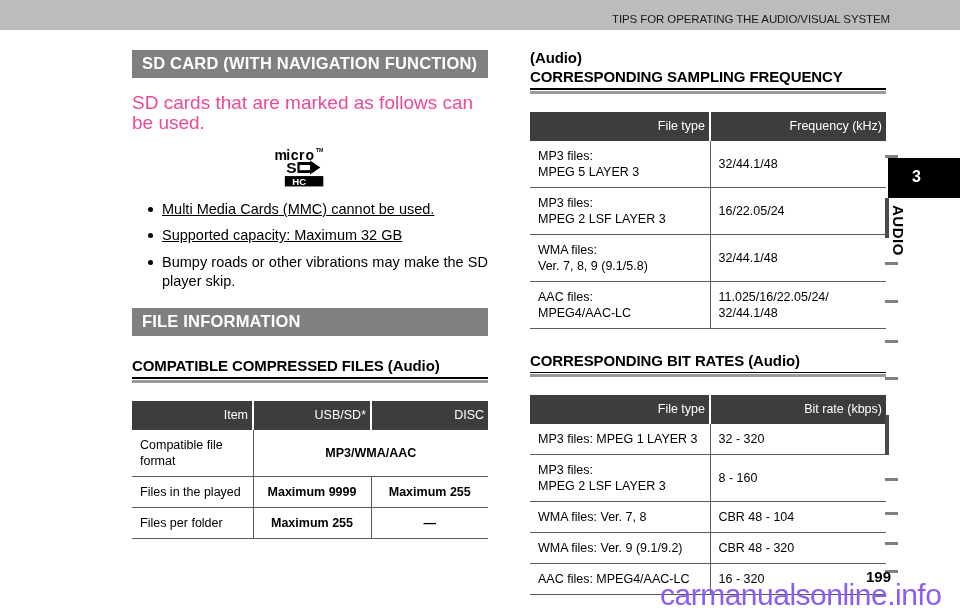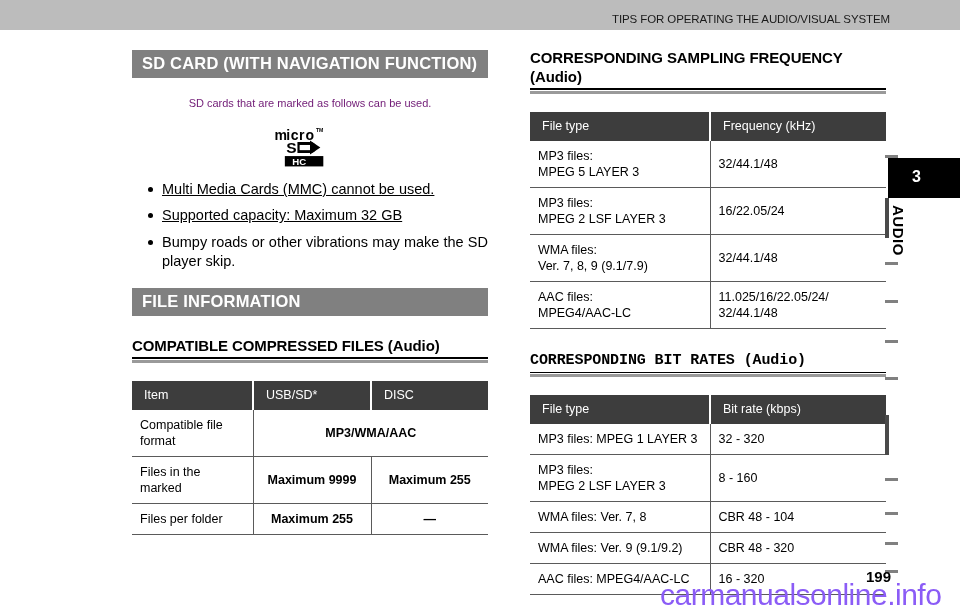--- a/index.html
+++ b/index.html
@@ -60,25 +60,24 @@
     letter-spacing: 0.2px;
     padding: 5px 0 6px 10px;
     box-sizing: border-box;
     height: 28px;
     line-height: 17px;
     white-space: nowrap;
   }
 
   
   .para {
-    font-size: 11px;
+    font-size: 19px;
     line-height: 20px;
     margin-top: 15px;
-    color: #701a75;
-    text-align: center;
+    color: #ec4899;
   }
 
   
   .logo-wrap {
     margin-top: 12px;
     display: flex;
     justify-content: center;
   }
   .sdlogo {
     width: 74px;
@@ -133,22 +132,22 @@
     border-collapse: collapse;
     width: 356px;
     margin-top: 18px;
     table-layout: fixed;
   }
   table.tbl thead th {
     background: #3d3d3d;
     color: #ffffff;
     font-weight: normal;
     font-size: 12.5px;
-    padding: 7px 4px 8px 12px;
-    text-align: left;
+    padding: 7px 4px 8px 20px;
+    text-align: right;
     border-right: 2px solid #ffffff;
   }
   table.tbl thead th:last-child { border-right: none; }
   table.tbl tbody td {
     font-size: 12.5px;
     line-height: 16px;
     padding: 7px 8px 7px 8px;
     border-bottom: 1.5px solid #5a5a5a;
     vertical-align: middle;
     color: #000;
@@ -288,39 +287,39 @@
           <th>USB/SD*</th>
           <th>DISC</th>
         </tr>
       </thead>
       <tbody>
         <tr>
           <td class="l div">Compatible file format</td>
           <td class="c" colspan="2">MP3/WMA/AAC</td>
         </tr>
         <tr>
-          <td class="l div">Files in the marked</td>
+          <td class="l div">Files in the played</td>
           <td class="c div">Maximum 9999</td>
           <td class="c">Maximum 255</td>
         </tr>
         <tr>
           <td class="l div">Files per folder</td>
           <td class="c div">Maximum 255</td>
           <td class="c">—</td>
         </tr>
       </tbody>
     </table>
 
   </div>
 
   <div class="col-right">
 
     <div class="subhead" style="margin-top:0;">
+      <div>(Audio)</div>
       <div>CORRESPONDING SAMPLING FREQUENCY</div>
-      <div>(Audio)</div>
       <div class="rule-thin"></div>
       <div class="rule-thick"></div>
     </div>
 
     <table class="tbl">
       <colgroup>
           <col style="width:180px">
           <col style="width:176px">
         </colgroup>
       <thead>
@@ -340,38 +339,38 @@
         <tr>
           <td class="l div">
             <span>MP3 files:</span><br>
             <span>MPEG 2 LSF LAYER 3</span>
           </td>
           <td class="l">16/22.05/24</td>
         </tr>
         <tr>
           <td class="l div">
             <span>WMA files:</span><br>
-            <span>Ver. 7, 8, 9 (9.1/7.9)</span>
+            <span>Ver. 7, 8, 9 (9.1/5.8)</span>
           </td>
           <td class="l">32/44.1/48</td>
         </tr>
         <tr>
           <td class="l div">
             <span>AAC files:</span><br>
             <span>MPEG4/AAC-LC</span>
           </td>
           <td class="l">
             <span>11.025/16/22.05/24/</span><br>
             <span>32/44.1/48</span>
           </td>
         </tr>
       </tbody>
     </table>
 
-    <div class="subhead" style="margin-top:22px;font-family:Liberation Mono, monospace;">
+    <div class="subhead" style="margin-top:22px;">
       <div>CORRESPONDING BIT RATES (Audio)</div>
       <div class="rule-thin"></div>
       <div class="rule-thick"></div>
     </div>
 
     <table class="tbl">
       <colgroup>
           <col style="width:180px">
           <col style="width:176px">
         </colgroup>

